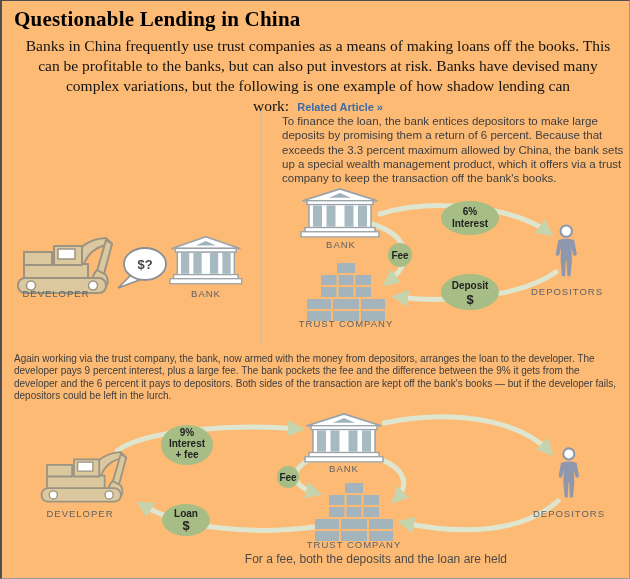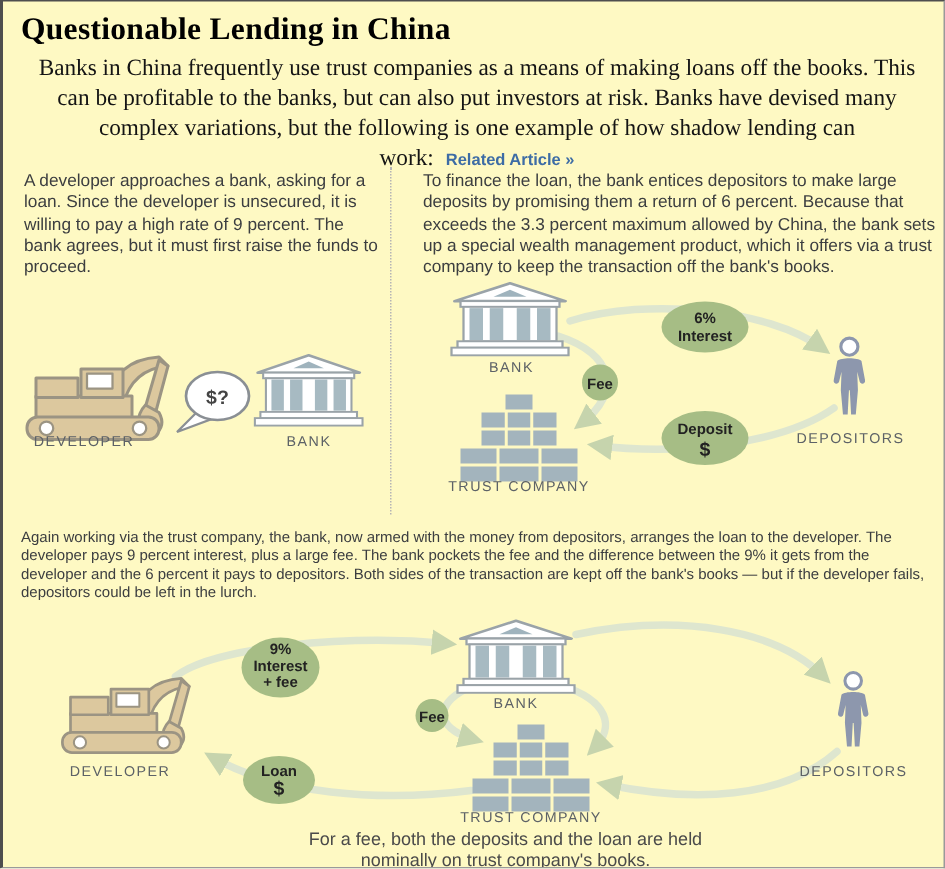--- a/index.html
+++ b/index.html
@@ -1,32 +1,32 @@
 <!DOCTYPE html>
 <html><head>
 <meta charset="utf-8">
 <style>
   html,body{margin:0;padding:0;background:#fff;}
-  .page{position:relative;width:630px;height:579px;background:#fef9c3;box-sizing:border-box;
+  .page{position:relative;width:630px;height:579px;background:#fdba74;box-sizing:border-box;
         border:1px solid #9a9a9a;border-left:2px solid #4e4e4e;border-top:1px solid #4e4e4e;
         font-family:"Liberation Sans","DejaVu Sans",sans-serif;overflow:hidden;}
   .header{position:absolute;left:12px;top:4px;width:608px;}
   h1.title{margin:2px 0 3px 0;font-family:"Liberation Serif","DejaVu Serif",serif;
            font-size:21px;font-weight:bold;color:#000;letter-spacing:0.2px;}
   p.intro{margin:4px;font-family:"Liberation Serif","DejaVu Serif",serif;font-size:15.5px;
           line-height:1.3;color:#141414;text-align:center;}
   .related{font-family:"Liberation Sans","DejaVu Sans",sans-serif;font-size:11px;font-weight:bold;
            color:#3d6ca5;margin-left:8px;text-decoration:none;cursor:pointer;white-space:nowrap;}
   .vdivider{position:absolute;left:258px;top:110px;height:232px;width:0;border-left:1px dotted #b5b5b5;}
   .col-text{position:absolute;margin:0;font-size:11.5px;line-height:1.24;color:#3c3e40;}
   .col-left{left:14px;top:113px;width:240px;}
   .col-right{left:280px;top:113px;width:348px;}
   .mid-text{position:absolute;left:12px;top:352px;width:608px;margin:0;
             font-size:10px;line-height:1.24;color:#3c3e40;}
-  .caption{position:absolute;left:165px;top:551px;width:340px;text-align:center;
+  .caption{position:absolute;left:165px;top:551px;width:340px;text-align:right;
            font-size:12px;line-height:1.18;color:#4a4a4a;}
   .diagA{position:absolute;left:12px;top:225px;}
   .diagB{position:absolute;left:270px;top:185px;}
   .diagC{position:absolute;left:20px;top:408px;}
   svg text{font-family:"Liberation Sans","DejaVu Sans",sans-serif;}
   .lbl{font-size:9.5px;letter-spacing:1px;fill:#5d6267;text-anchor:middle;}
   .bub{font-size:10px;font-weight:bold;fill:#222;text-anchor:middle;}
   .bubBig{font-size:13px;font-weight:bold;fill:#222;text-anchor:middle;}
   .ask{font-size:13px;font-weight:bold;fill:#444;text-anchor:middle;}
   .flow{fill:none;stroke:#dee6cf;stroke-width:5;stroke-linecap:round;}
@@ -89,21 +89,20 @@
     </defs>
   </svg>
 
   <div class="header">
     <h1 class="title">Questionable Lending in China</h1>
     <p class="intro"><span>Banks in China frequently use trust companies as a means of making loans off the books. This can be profitable to the banks, but can also put investors at risk. Banks have devised many complex variations, but the following is one example of how shadow lending can work:</span><a class="related">Related Article »</a></p>
   </div>
 
   <div class="vdivider"></div>
 
-  <p class="col-text col-left">A developer approaches a bank, asking for a loan. Since the developer is unsecured, it is willing to pay a high rate of 9 percent. The bank agrees, but it must first raise the funds to proceed.</p>
   <p class="col-text col-right">To finance the loan, the bank entices depositors to make large deposits by promising them a return of 6 percent. Because that exceeds the 3.3 percent maximum allowed by China, the bank sets up a special wealth management product, which it offers via a trust company to keep the transaction off the bank's books.</p>
 
   <svg class="diagA" width="238" height="78" viewBox="0 0 238 78">
     <use href="#icon-exc" transform="translate(0,4)"></use>
     <text class="lbl" x="42" y="71">DEVELOPER</text>
     <g>
       <polygon points="118,48 104,62 128,53" fill="#fff" stroke="#8a8f94" stroke-width="1.5"></polygon>
       <ellipse cx="131" cy="38" rx="21" ry="16" fill="#fff" stroke="#8a8f94" stroke-width="1.8"></ellipse>
       <text class="ask" x="131" y="43">$?</text>
     </g>
@@ -166,16 +165,15 @@
     </g>
     <g>
       <ellipse class="gbub" cx="164" cy="111" rx="24" ry="16"></ellipse>
       <text class="bub" x="164" y="108">Loan</text>
       <text class="bubBig" x="164" y="121">$</text>
     </g>
   </svg>
 
   <div class="caption">
     <div>For a fee, both the deposits and the loan are held</div>
-    <div>nominally on trust company's books.</div>
   </div>
 
 </div>
 
 </body></html>

